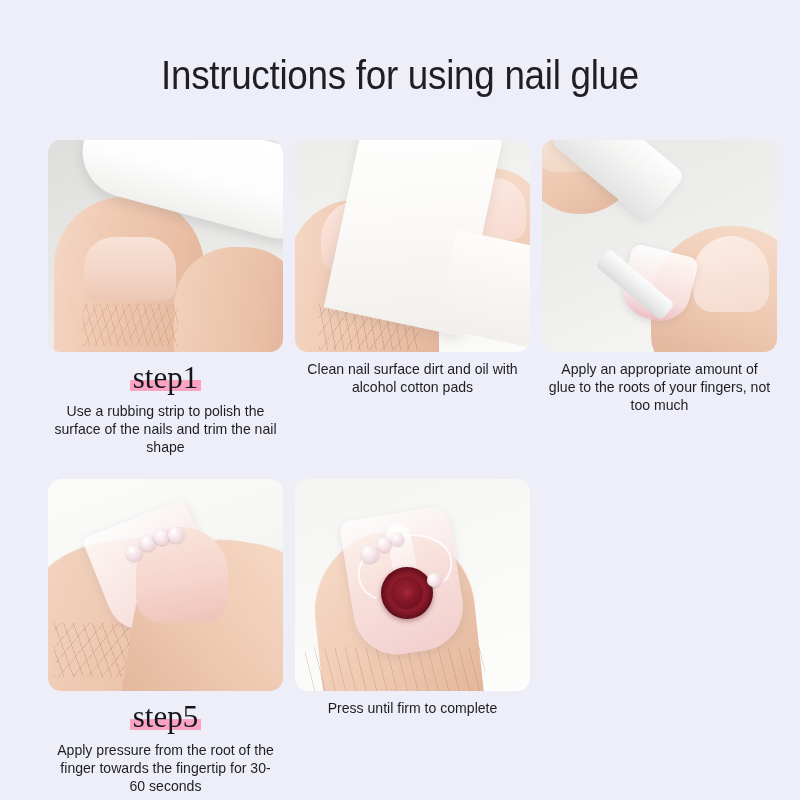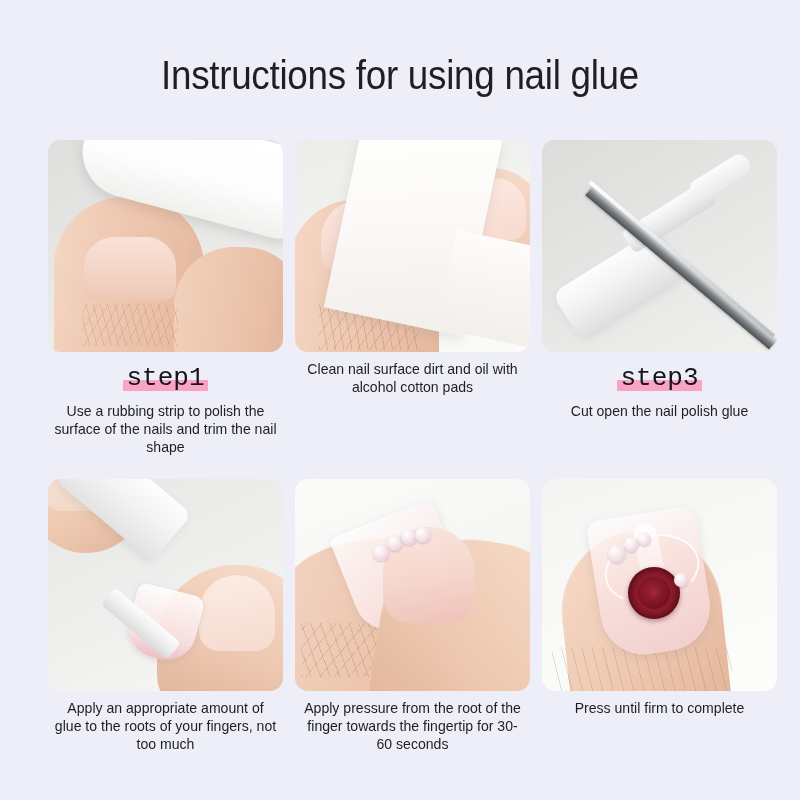--- a/index.html
+++ b/index.html
@@ -338,27 +338,27 @@
 
   
   .step-label-wrap {
     text-align: center;
     margin-top: 12px;
     height: 30px;
   }
   .step-label {
     position: relative;
     display: inline-block;
-    font-size: 26px;
+    font-size: 31px;
     line-height: 28px;
     color: #16161a;
     font-weight: 400;
     letter-spacing: 0px;
     padding: 0 2px;
-    font-family: Liberation Mono, monospace;
+    font-family: Liberation Serif, serif;
   }
   .step-label .hl {
     position: absolute;
     left: -1px;
     right: -1px;
     bottom: 1px;
     height: 11px;
     background: #fba3c3;
     z-index: 0;
   }
@@ -418,39 +418,20 @@
           <div class="s2-crease"></div>
           <div class="s2-fingerR"></div>
           <div class="s2-nailR"></div>
           <div class="s2-pad"></div>
           <div class="s2-pad2"></div>
         </div>
       </div>
       <div class="step-desc">Clean nail surface dirt and oil with alcohol cotton pads</div>
     </div>
 
-    <div class="step-card">
-      <div class="photo">
-        <div class="scene">
-          <div class="s3-bg"></div>
-          <div class="s3-tube"></div>
-          <div class="s3-neck"></div>
-          <div class="s3-tip"></div>
-          <div class="s3-blade"></div>
-          <div class="s3-blade-edge"></div>
-        </div>
-      </div>
-      <div class="step-label-wrap">
-        <span class="step-label">
-          <span class="hl"></span>
-          <span class="txt">step3</span>
-        </span>
-      </div>
-      <div class="step-desc">Cut open the nail polish glue</div>
-    </div>
 
     <div class="step-card">
       <div class="photo">
         <div class="scene">
           <div class="s4-bg"></div>
           <div class="s4-thumbTop"></div>
           <div class="s4-nailTop"></div>
           <div class="s4-fingerR"></div>
           <div class="s4-nailR"></div>
           <div class="s4-tipnail"></div>
@@ -468,20 +449,26 @@
           <div class="s5-fingerL"></div>
           <div class="s5-crease"></div>
           <div class="s5-fakenail"></div>
           <div class="s5-fingerR"></div>
           <div class="s5-thumbnail"></div>
           <div class="pearl s5-p1"></div>
           <div class="pearl s5-p2"></div>
           <div class="pearl s5-p3"></div>
           <div class="pearl s5-p4"></div>
         </div>
+      </div>
+      <div class="step-label-wrap">
+        <span class="step-label">
+          <span class="hl"></span>
+          <span class="txt">step5</span>
+        </span>
       </div>
       <div class="step-desc">Apply pressure from the root of the finger towards the fingertip for 30-60 seconds</div>
     </div>
 
     <div class="step-card">
       <div class="photo">
         <div class="scene">
           <div class="s6-bg"></div>
           <div class="s6-finger"></div>
           <div class="s6-crease"></div>

